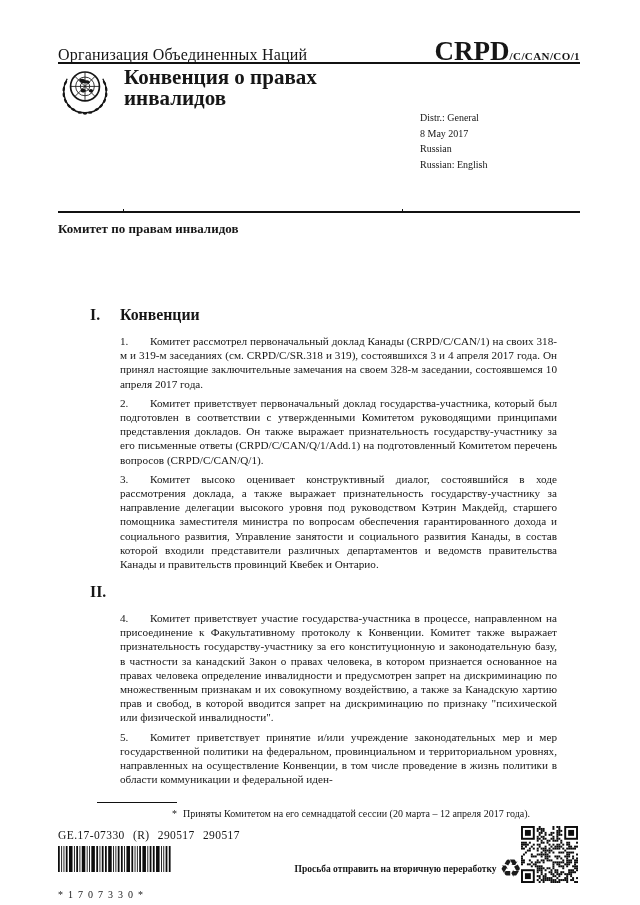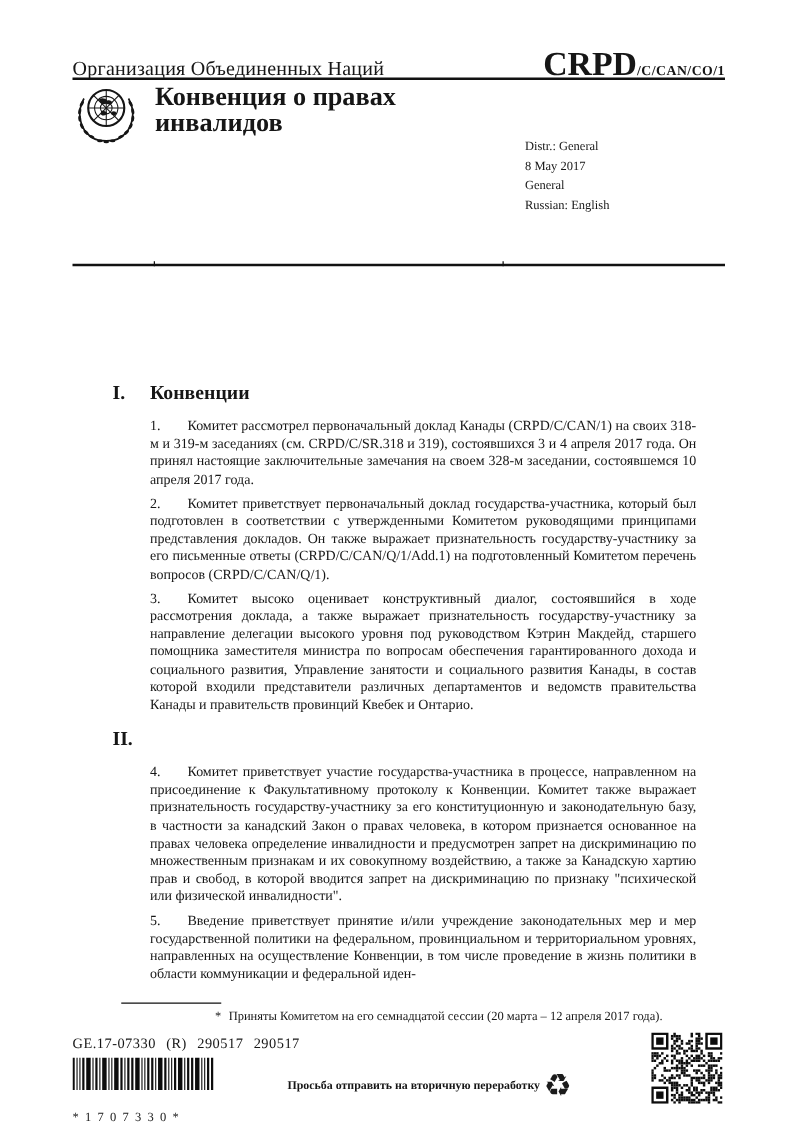--- a/index.html
+++ b/index.html
@@ -46,21 +46,21 @@
   .fn-line { font-size:10px; margin-left:48px;text-align:center; }
   .fn-marker { margin-right:6px; }
 
   
   .ge { position:absolute; top:829px; left:58px; font-size:11.5px;
         word-spacing:5px; letter-spacing:.4px; }
   .barcode-block { position:absolute; top:846px; left:58px; width:120px; }
   #barcode-svg { width:114px; height:26px; display:block; }
   .barcode-text { font-size:10px; letter-spacing:5px; margin-top:17px; }
   .recycle-row { position:absolute; top:856px; left:230px; width:292px;
-                 display:flex; align-items:center; gap:3px; }
+                 display:flex; align-items:center; justify-content:flex-end; gap:3px; }
   .recycle-text { font-size:9.5px; font-weight:bold; }
   .recycle-icon { font-size:25px; line-height:1; color:#1b1b1b;
                   font-family:"DejaVu Sans", sans-serif; }
   .qr { position:absolute; top:826px; left:521px; width:57px; height:57px; }
   #qr-svg { width:57px; height:57px; display:block; }
 </style>
 </head>
 <body>
 
 <div class="page">
@@ -108,47 +108,48 @@
         <ellipse cx="27" cy="56" rx="2.6" ry="1.3"></ellipse>
         <ellipse cx="33" cy="57" rx="2.6" ry="1.3"></ellipse>
         <ellipse cx="39" cy="56" rx="2.6" ry="1.3"></ellipse>
       </g>
     </svg>
   </div>
   <div class="conv-title">Конвенция о правах инвалидов</div>
   <div class="distr">
     <div>Distr.: General</div>
     <div>8 May 2017</div>
-    <div>General</div>
+    <div>Russian</div>
     <div>Russian: English</div>
   </div>
 
   <div class="rule2">
     <span class="tick tick-1"></span>
     <span class="tick tick-2"></span>
   </div>
 
+  <div class="committee">Комитет по правам инвалидов</div>
 
 
   <div class="section sec1">
     <div class="sec-heading">
       <span class="sec-num">I.</span>
       <span>Конвенции</span>
     </div>
     <p class="para"><span class="pnum">1.</span><span>Комитет рассмотрел первоначальный доклад Канады (CRPD/C/CAN/1) на своих 318-м и 319-м заседаниях (см. CRPD/C/SR.318 и 319), состоявшихся 3 и 4 апреля 2017 года. Он принял настоящие заключительные замечания на своем 328-м заседании, состоявшемся 10 апреля 2017 года.</span></p>
     <p class="para"><span class="pnum">2.</span><span>Комитет приветствует первоначальный доклад государства-участника, который был подготовлен в соответствии с утвержденными Комитетом руководящими принципами представления докладов. Он также выражает признательность государству-участнику за его письменные ответы (CRPD/C/CAN/Q/1/Add.1) на подготовленный Комитетом перечень вопросов (CRPD/C/CAN/Q/1).</span></p>
     <p class="para"><span class="pnum">3.</span><span>Комитет высоко оценивает конструктивный диалог, состоявшийся в ходе рассмотрения доклада, а также выражает признательность государству-участнику за направление делегации высокого уровня под руководством Кэтрин Макдейд, старшего помощника заместителя министра по вопросам обеспечения гарантированного дохода и социального развития, Управление занятости и социального развития Канады, в состав которой входили представители различных департаментов и ведомств правительства Канады и правительств провинций Квебек и Онтарио.</span></p>
   </div>
 
   <div class="section sec2">
     <div class="sec-heading">
       <span class="sec-num">II.</span>
     </div>
     <p class="para"><span class="pnum">4.</span><span>Комитет приветствует участие государства-участника в процессе, направленном на присоединение к Факультативному протоколу к Конвенции. Комитет также выражает признательность государству-участнику за его конституционную и законодательную базу, в частности за канадский Закон о правах человека, в котором признается основанное на правах человека определение инвалидности и предусмотрен запрет на дискриминацию по множественным признакам и их совокупному воздействию, а также за Канадскую хартию прав и свобод, в которой вводится запрет на дискриминацию по признаку "психической или физической инвалидности".</span></p>
-    <p class="para"><span class="pnum">5.</span><span>Введение приветствует принятие и/или учреждение законодательных мер и мер государственной политики на федеральном, провинциальном и территориальном уровнях, направленных на осуществление Конвенции, в том числе проведение в жизнь политики в области коммуникации и федеральной иден-</span></p>
+    <p class="para"><span class="pnum">5.</span><span>Комитет приветствует принятие и/или учреждение законодательных мер и мер государственной политики на федеральном, провинциальном и территориальном уровнях, направленных на осуществление Конвенции, в том числе проведение в жизнь политики в области коммуникации и федеральной иден-</span></p>
   </div>
 
   <div class="footnote-block">
     <div class="fn-rule"></div>
     <div class="fn-line"><span class="fn-marker">*</span><span>Приняты Комитетом на его семнадцатой сессии (20 марта – 12 апреля 2017 года).</span></div>
   </div>
 
   <div class="ge">GE.17-07330 (R) 290517 290517</div>
 
   <div class="barcode-block">

